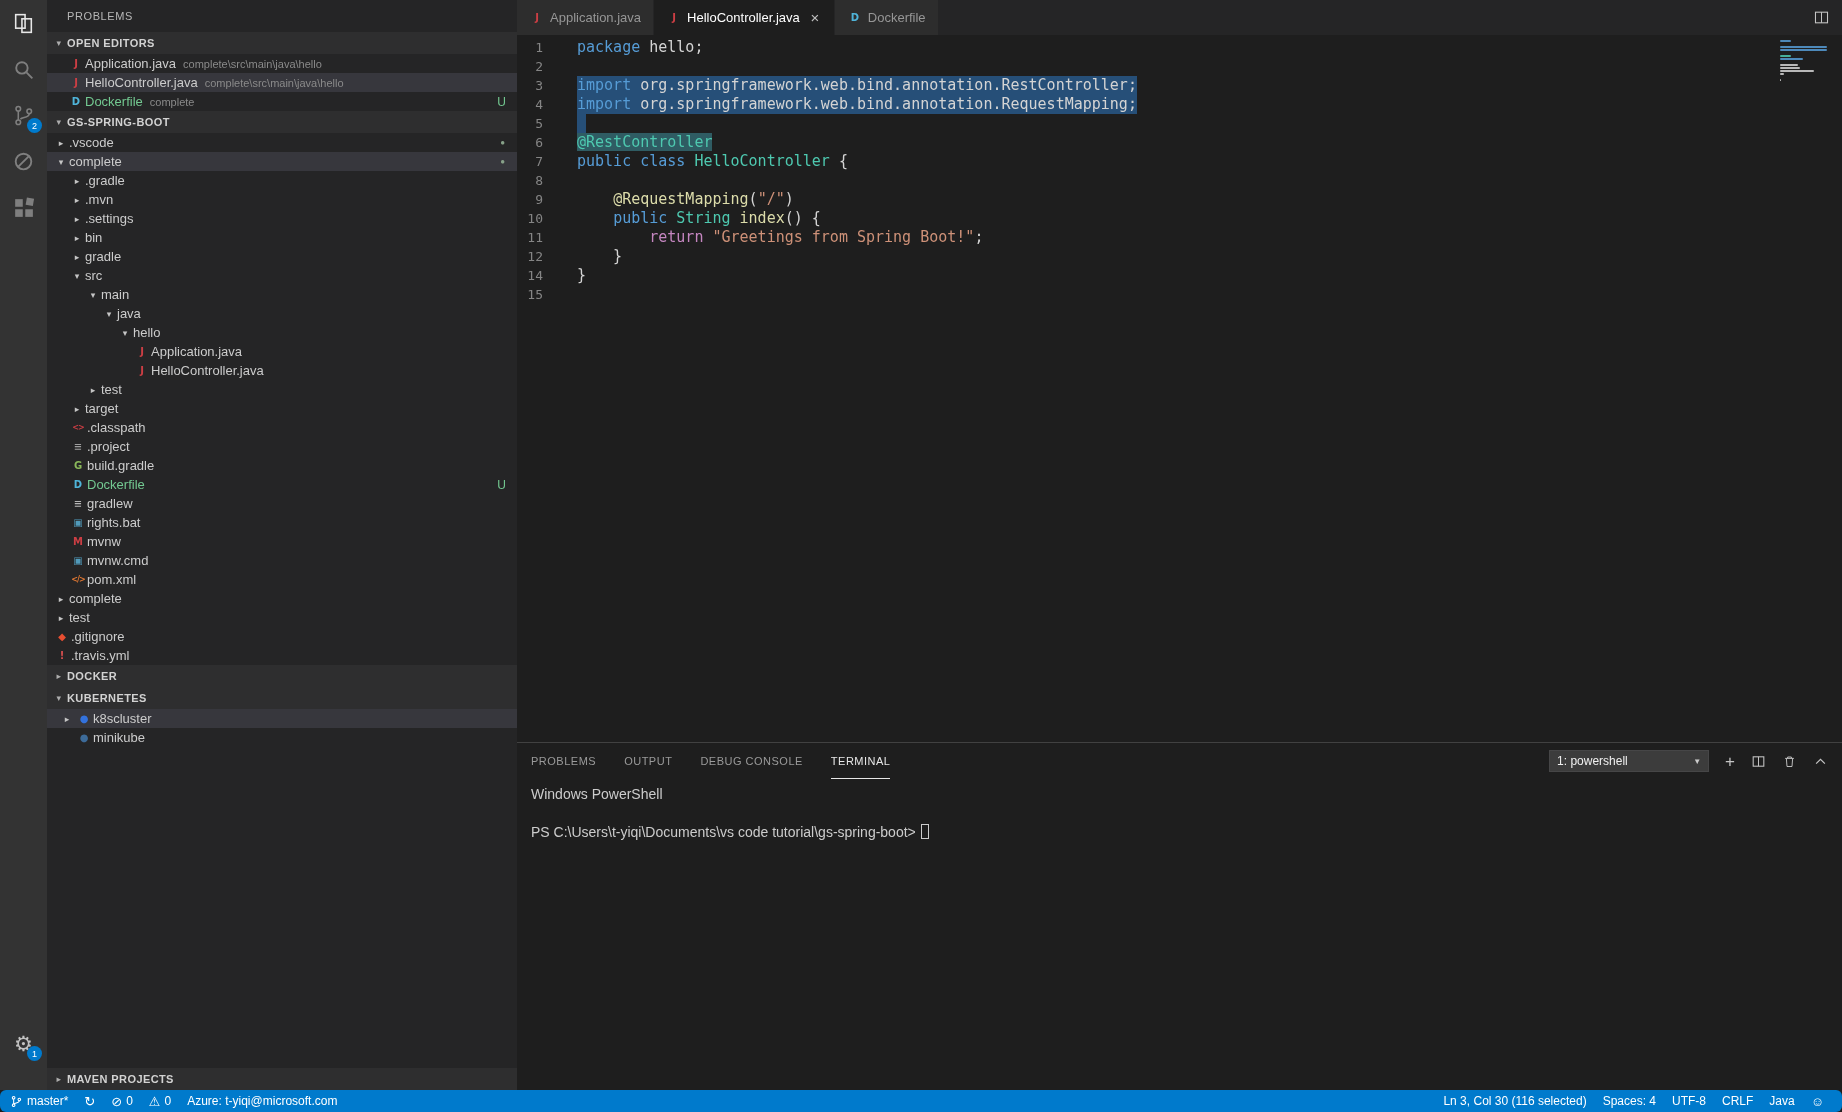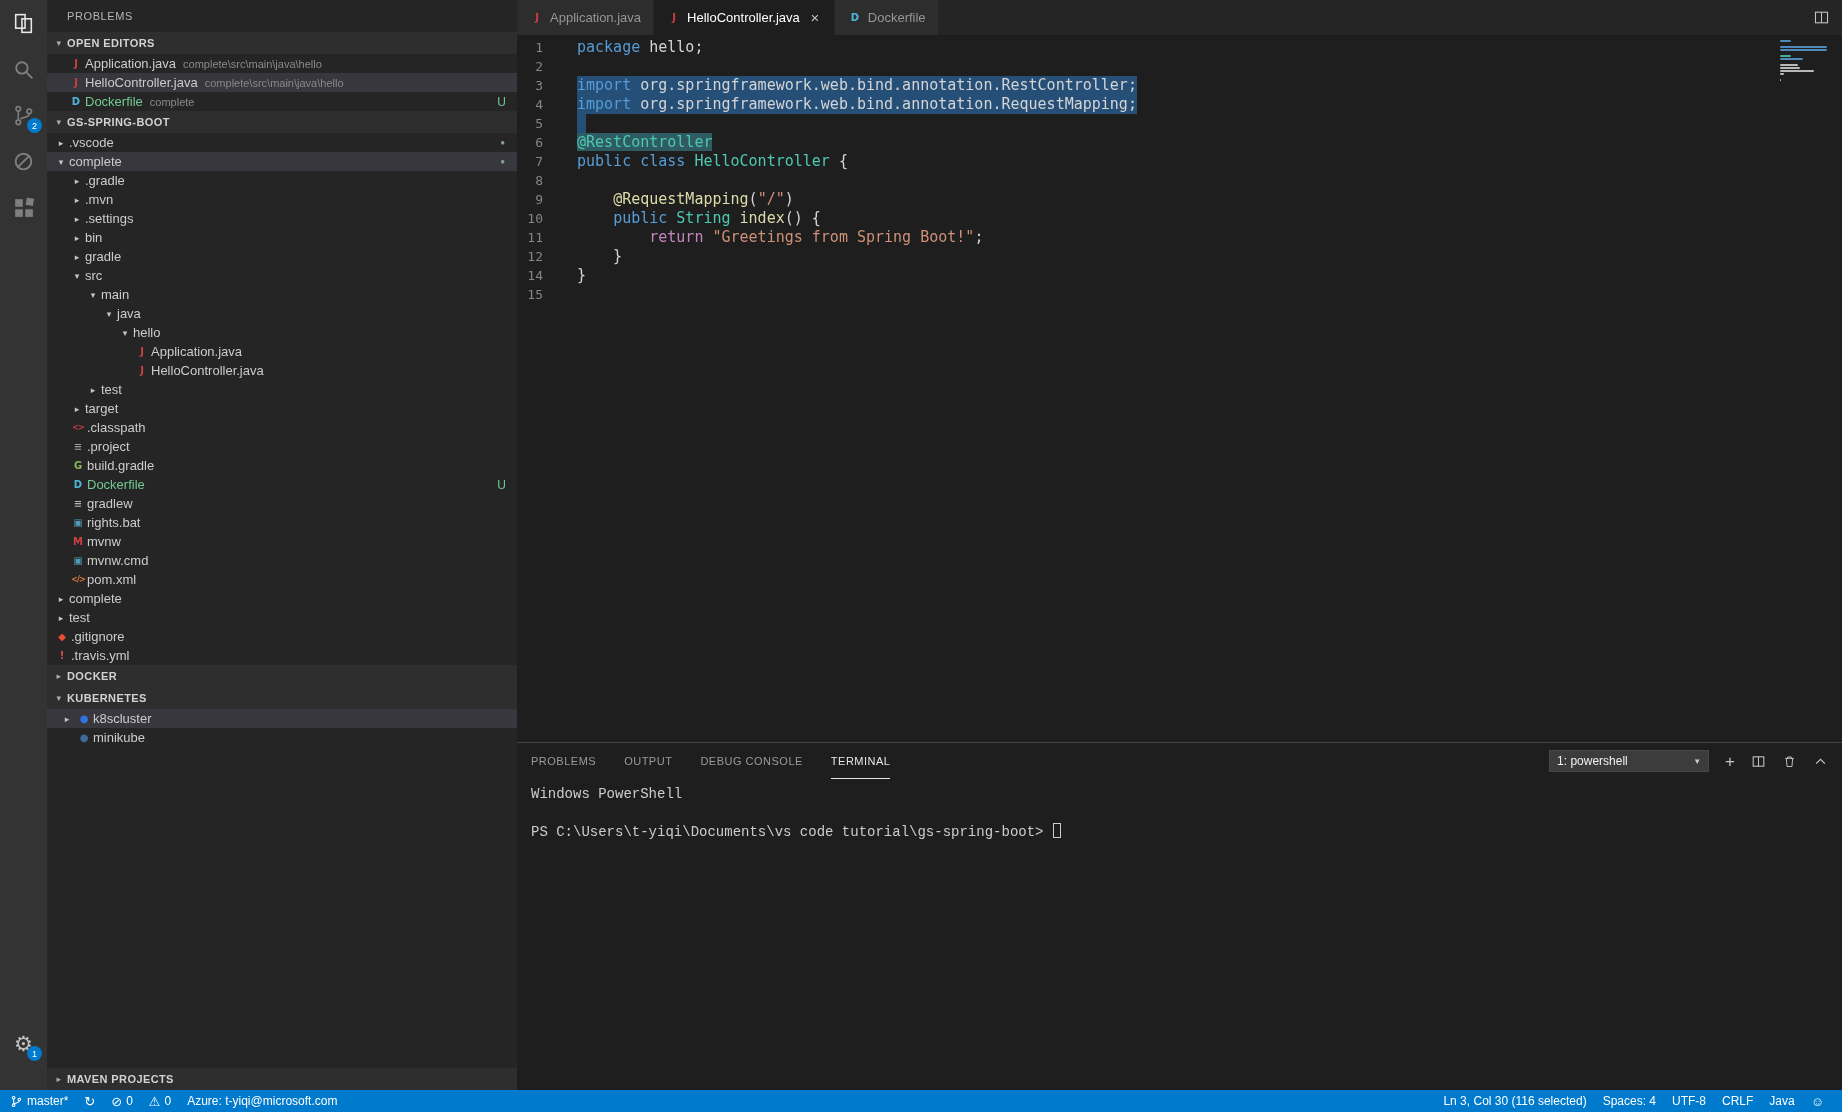--- a/index.html
+++ b/index.html
@@ -83,29 +83,29 @@
   .panel-tabs{display:flex;height:100%;}
   .panel-tab{font-size:11px;letter-spacing:0.5px;color:#9a9a9a;margin-right:28px;height:100%;
     display:flex;align-items:center;border-bottom:1px solid transparent;cursor:pointer;}
   .panel-tab.active{color:#e7e7e7;border-bottom-color:#e7e7e7;}
   .panel-actions{margin-left:auto;display:flex;align-items:center;gap:16px;color:#c5c5c5;}
   .term-picker{background:#3c3c3c;border:1px solid #464647;color:#f0f0f0;font-size:12px;height:22px;
     display:flex;align-items:center;justify-content:space-between;padding:0 7px;width:160px;cursor:pointer;}
   .picker-caret{font-size:8px;color:#cccccc;margin-left:8px;}
   .panel-icon{cursor:pointer;font-size:17px;line-height:1;display:flex;align-items:center;}
   .panel-icon svg{width:15px;height:15px;display:block;}
-  .terminal{flex:1;padding:6px 0 0 14px;font-family:Liberation Mono, monospace;font-size:14px;
+  .terminal{flex:1;padding:6px 0 0 14px;font-family:Liberation Sans, sans-serif;font-size:14px;
     color:#cccccc;}
   .term-line{height:19px;line-height:19px;white-space:pre;}
   .cursor{display:inline-block;width:8px;height:15px;border:1px solid #cccccc;vertical-align:-2px;
     margin-left:1px;}
 
   
   .statusbar{height:22px;background:var(--statusbar-bg,#007acc);display:flex;align-items:center;
-    color:#ffffff;font-size:12px;flex:none;}
+    color:#ffffff;font-size:12px;flex:none;border-radius:6px;}
   .sb-left{display:flex;align-items:center;height:100%;padding-left:2px;}
   .sb-right{margin-left:auto;display:flex;align-items:center;height:100%;padding-right:10px;}
   .sb-item{display:flex;align-items:center;gap:4px;padding:0 8px;height:100%;cursor:pointer;
     white-space:nowrap;}
   .sb-icon{display:flex;align-items:center;font-size:13px;line-height:1;}
   .sb-icon svg{width:13px;height:13px;display:block;}
 </style>
 </head>
 <body>
 

